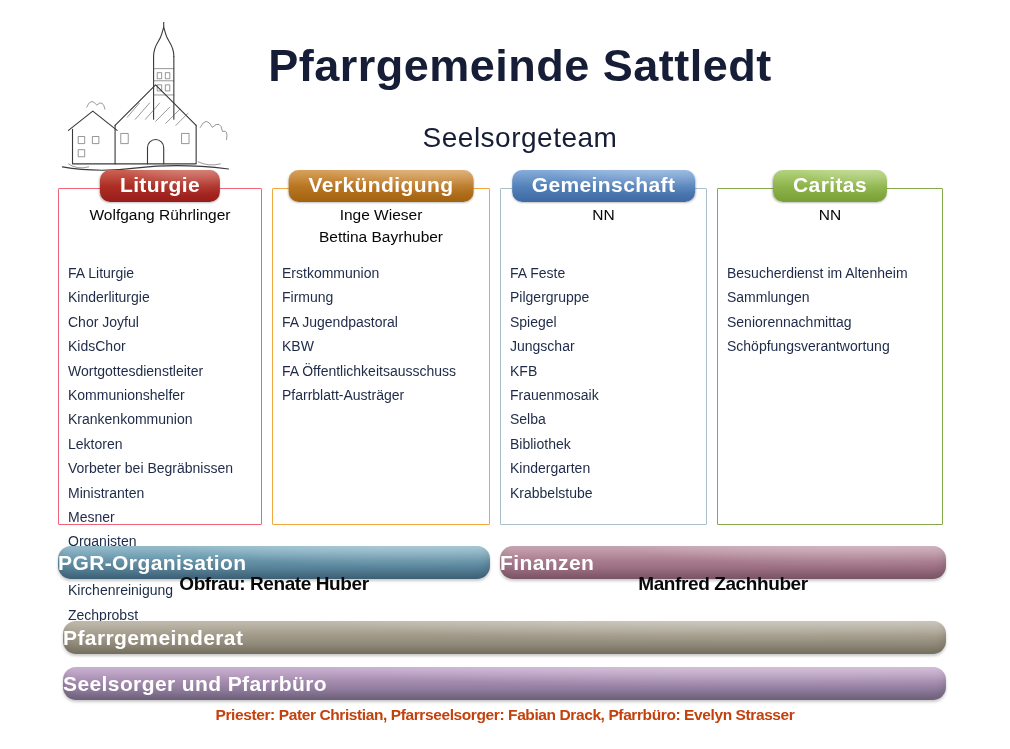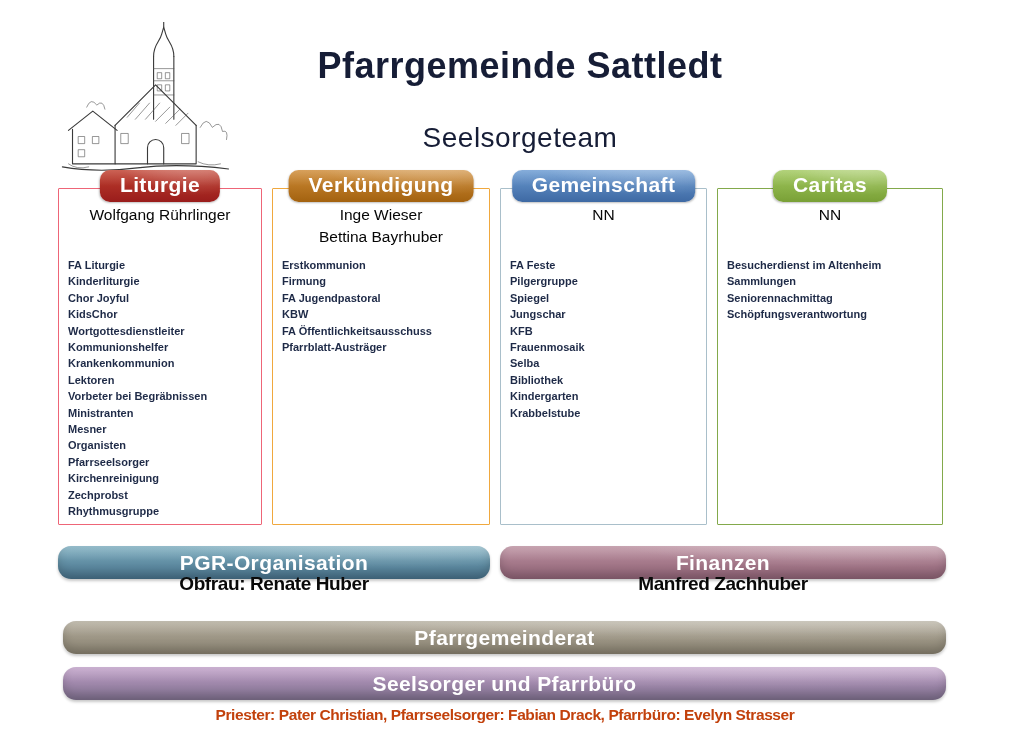--- a/index.html
+++ b/index.html
@@ -4,21 +4,21 @@
 <style>
   html,body{margin:0;padding:0;background:#ffffff;}
   .canvas{
     position:relative;width:1010px;height:749px;background:#ffffff;overflow:hidden;
     font-family:"Liberation Sans",sans-serif;color:#1e2a47;
   }
   
   .logo{position:absolute;left:55px;top:22px;width:185px;height:152px;}
   .title{
     position:absolute;left:205px;top:42px;width:630px;text-align:center;
-    font-size:36px;font-weight:800;letter-spacing:.5px;color:#161d36;line-height:48px;
+    font-size:45px;font-weight:800;letter-spacing:.5px;color:#161d36;line-height:48px;
   }
   .subtitle{
     position:absolute;left:205px;top:115px;width:630px;text-align:center;
     font-size:28px;font-weight:400;color:#161d36;line-height:46px;letter-spacing:.5px;
   }
   
   .col{position:absolute;top:188px;height:337px;background:#fff;border:1.6px solid;border-radius:1px;box-sizing:border-box;}
   .col.c1{left:58px;width:204px;border-color:#ee6577;}
   .col.c2{left:272px;width:218px;border-color:#f0a83e;}
   .col.c3{left:500px;width:207px;border-color:#a9bfca;}
@@ -33,25 +33,25 @@
     background:radial-gradient(ellipse at 78% -70%, rgba(255,255,255,.38), rgba(255,255,255,0) 62%),
                linear-gradient(rgba(255,255,255,.18), rgba(255,255,255,0) 50%);}
   .badge span{position:relative;}
   .c1 .badge{background:linear-gradient(#c0402f,#991c1b);}
   .c2 .badge{background:linear-gradient(#cf8c38,#a3620f);}
   .c3 .badge{background:linear-gradient(#6b9bd2,#3e69a3);}
   .c4 .badge{background:linear-gradient(#a2c95f,#79a036);}
   .leaders{margin:0;padding:15px 4px 0;list-style:none;height:50px;}
   .leaders li{display:block;text-align:center;font-size:15.5px;line-height:22px;color:#060606;font-weight:400;}
   .items{margin:0;padding:3px 8px 0 9px;list-style:none;}
-  .items li{font-size:11px;line-height:16.4px;font-weight:700;color:#1e2a47;white-space:nowrap;}
+  .items li{font-size:14px;line-height:16.4px;font-weight:400;color:#1e2a47;white-space:nowrap;margin-top:8px;}
   
   .pill{
     position:absolute;height:33px;border-radius:13px;overflow:hidden;
-    display:flex;align-items:center;justify-content:center;
+    display:flex;align-items:center;justify-content:flex-start;
     font-size:21px;font-weight:800;color:#fff;letter-spacing:.4px;
     box-shadow:0 2px 3px rgba(0,0,0,.22), inset 0 -6px 10px rgba(0,0,0,.16);
   }
   .pill::before{content:'';position:absolute;inset:0;
     background:radial-gradient(ellipse at 80% -80%, rgba(255,255,255,.42), rgba(255,255,255,0) 58%),
                linear-gradient(rgba(255,255,255,.2), rgba(255,255,255,0) 46%);}
   .pill span{position:relative;}
   .pill.pgr{left:58px;top:546px;width:432px;background:linear-gradient(#7cadbf,#48718a);}
   .pill.fin{left:500px;top:546px;width:446px;background:linear-gradient(#bb8f9f,#8f6376);}
   .pill.rat{left:63px;top:621px;width:883px;background:linear-gradient(#b2ab9b,#898271);}

